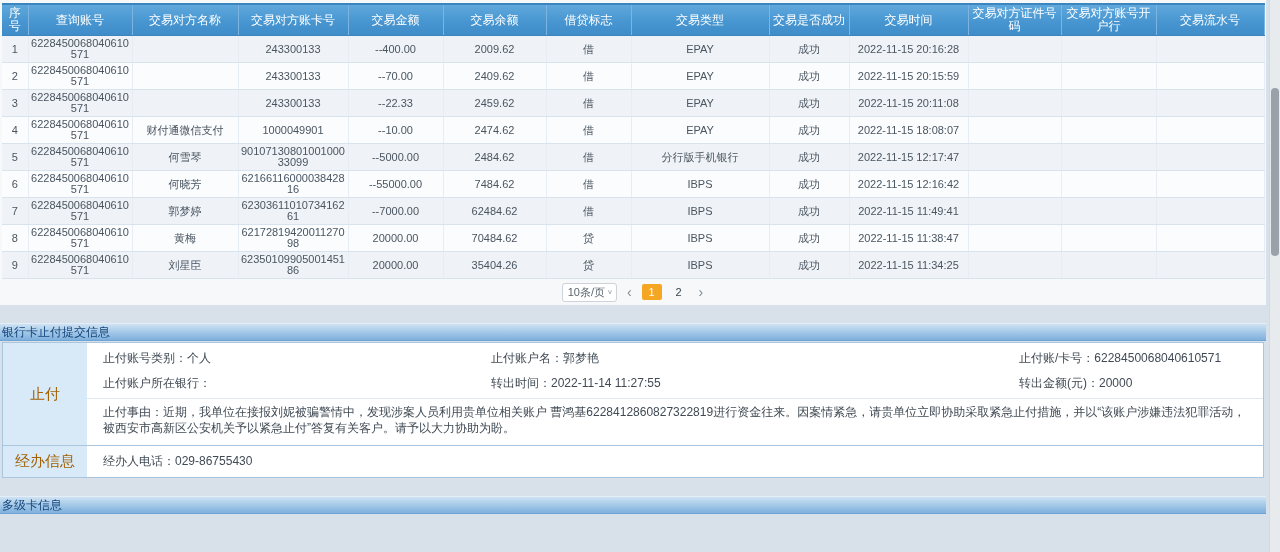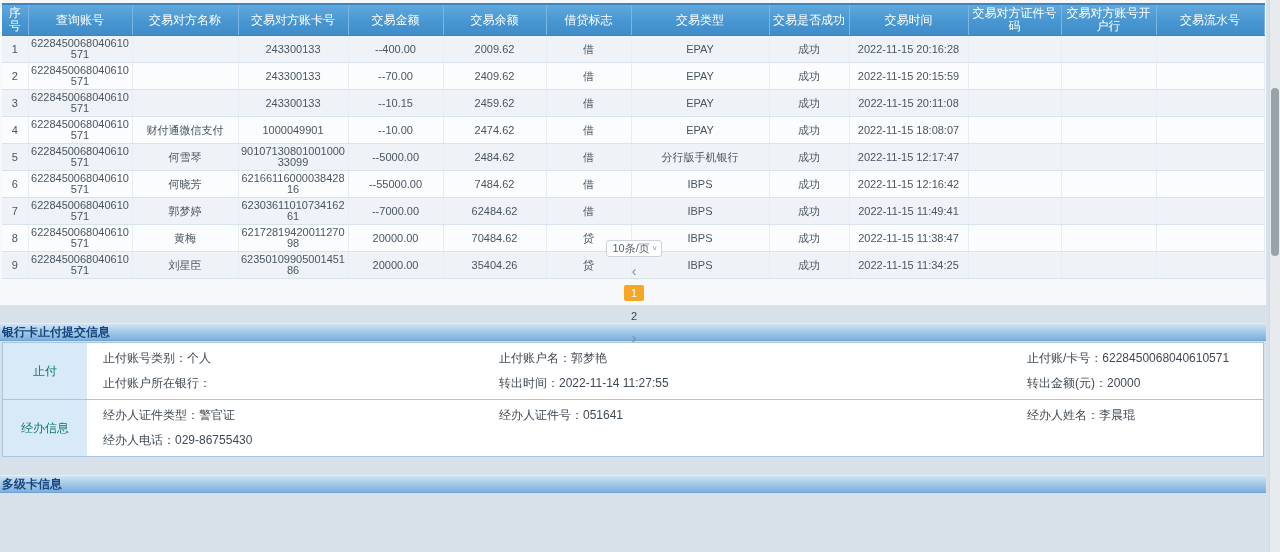--- a/index.html
+++ b/index.html
@@ -25,21 +25,21 @@
     font-size:11px;line-height:11px;color:#4a5560;text-align:center;
     border-bottom:1px solid #d9e3ed;border-right:1px solid #e6edf4;
     padding:2px 2px;height:19px;word-break:break-all;
   }
   tbody tr:nth-child(odd){background:#eff3f7;}
   tbody tr:nth-child(even){background:#fafcfe;}
 
   
   .pager{
     height:26px;display:flex;align-items:center;justify-content:center;
-    background:#f6f8fa;gap:7px;font-size:11px;color:#6b7683;flex-direction:column;
+    background:#f6f8fa;gap:7px;font-size:11px;color:#6b7683;
   }
   .pgsize{
     border:1px solid #ccd3da;background:#fff;border-radius:3px;
     height:17px;display:flex;align-items:center;padding:0 3px 0 5px;gap:2px;
     color:#5a646e;cursor:pointer;
   }
   .pgsize .caret{font-size:8px;color:#9aa3ac;transform:scaleY(.8);}
   .pgbtn{font-size:14px;color:#7e8a96;padding:0 3px;cursor:pointer;line-height:14px;}
   .pgnum{
     min-width:16px;height:16px;line-height:16px;text-align:center;
@@ -47,37 +47,37 @@
   }
   .pgnum.active{background:#f5a623;color:#fff;}
 
   
   .section-bar{
     height:16px;margin-top:18px;
     background:linear-gradient(180deg,#cfe2f3 0%,#a8cbe9 45%,#7fb0dd 100%);
     border-top:1px solid #e3eef8;border-bottom:1px solid #6ea3d4;
     display:flex;align-items:center;
   }
-  .section-bar span{font-size:12px;font-weight:bold;color:#14457c;padding-left:2px;line-height:12px;}
+  .section-bar span{font-size:12px;font-weight:normal;color:#14457c;padding-left:2px;line-height:12px;}
 
   
   .info-box{
     width:1260px;margin:1px 0 0 2px;background:#fff;
     border:1px solid #aac6de;
   }
   .group{display:flex;}
   .group + .group{border-top:1px solid #aac6de;}
   .group-label{
-    width:84px;flex:0 0 84px;background:#d8eaf8;color:#0f766e;font-size:12px;
+    width:84px;flex:0 0 84px;background:#d8eaf8;color:#a16207;font-size:15px;
     display:flex;align-items:center;justify-content:center;
   }
   .group-content{flex:1;padding:3px 0;}
   .field-row{display:flex;align-items:center;height:25px;font-size:12px;color:#404a54;}
   .fcol1{flex:0 0 388px;padding-left:16px;}
-  .fcol2{flex:0 0 528px;margin-left:8px;}
+  .fcol2{flex:0 0 528px;}
   .fcol3{flex:1;}
   .note{
     border-top:1px solid #dfe8f1;margin-top:2px;padding:5px 14px 6px 16px;
     font-size:12px;line-height:16px;color:#404a54;
   }
 
   
   .scrollbar{position:absolute;top:0;right:0;width:10px;height:552px;background:#e7ebee;border-left:1px solid #d3dae0;}
   .scroll-thumb{position:absolute;top:88px;right:1px;width:8px;height:168px;background:#99a1a9;border-radius:4px;cursor:pointer;}
 </style>
@@ -149,21 +149,21 @@
             <td>2022-11-15 20:15:59</td>
             <td></td>
             <td></td>
             <td></td>
           </tr>
           <tr>
             <td>3</td>
             <td>6228450068040610571</td>
             <td></td>
             <td>243300133</td>
-            <td>--10.15</td>
+            <td>--22.33</td>
             <td>2459.62</td>
             <td>借</td>
             <td>EPAY</td>
             <td>成功</td>
             <td>2022-11-15 20:11:08</td>
             <td></td>
             <td></td>
             <td></td>
           </tr>
           <tr>
@@ -282,30 +282,26 @@
         <div class="field-row">
           <span class="fcol1">止付账号类别：个人</span>
           <span class="fcol2">止付账户名：郭梦艳</span>
           <span class="fcol3">止付账/卡号：6228450068040610571</span>
         </div>
         <div class="field-row">
           <span class="fcol1">止付账户所在银行：</span>
           <span class="fcol2">转出时间：2022-11-14 11:27:55</span>
           <span class="fcol3">转出金额(元)：20000</span>
         </div>
+        <div class="note">止付事由：近期，我单位在接报刘妮被骗警情中，发现涉案人员利用贵单位相关账户 曹鸿基6228412860827322819进行资金往来。因案情紧急，请贵单位立即协助采取紧急止付措施，并以“该账户涉嫌违法犯罪活动，被西安市高新区公安机关予以紧急止付”答复有关客户。请予以大力协助为盼。</div>
       </div>
     </div>
     <div class="group">
       <div class="group-label">经办信息</div>
       <div class="group-content">
-        <div class="field-row">
-          <span class="fcol1">经办人证件类型：警官证</span>
-          <span class="fcol2">经办人证件号：051641</span>
-          <span class="fcol3">经办人姓名：李晨琨</span>
-        </div>
         <div class="field-row">
           <span class="fcol1">经办人电话：029-86755430</span>
           <span class="fcol2"></span>
           <span class="fcol3"></span>
         </div>
       </div>
     </div>
   </div>
 
   <div class="section-bar">

